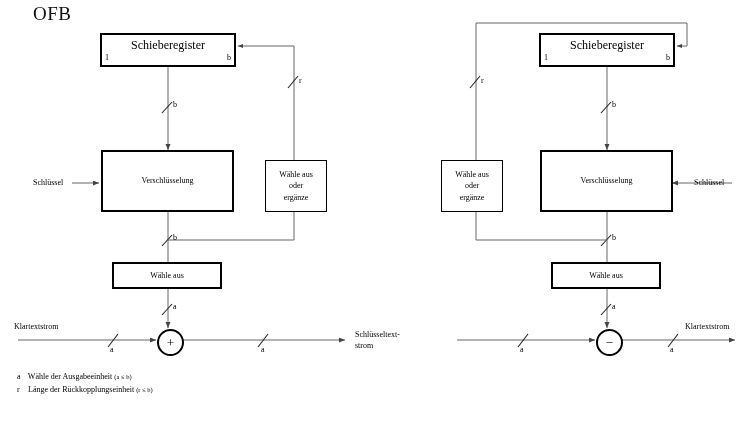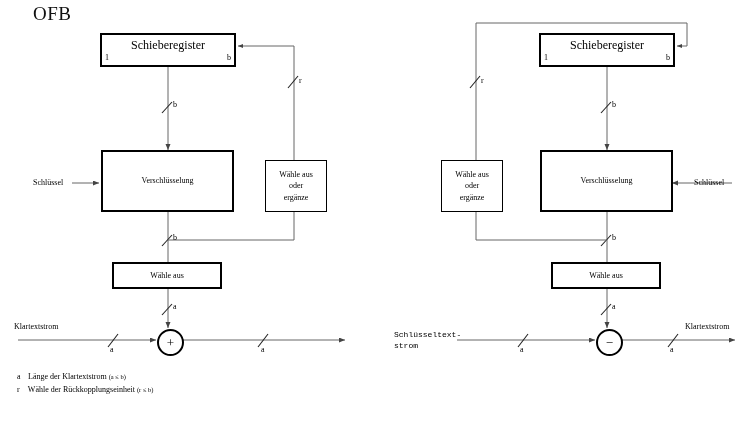--- a/index.html
+++ b/index.html
@@ -212,21 +212,21 @@
   <div class="lbl" style="left:173px;top:302px;">a</div>
 
   <div class="op" style="left:157px;top:329px;">+</div>
 
   <div class="lbl" style="left:14px;top:322px;">Klartextstrom</div>
 
   <div class="lbl" style="left:110px;top:345px;">a</div>
 
   <div class="lbl" style="left:261px;top:345px;">a</div>
 
-  <div class="lbl" style="left:394px;top:330px;font-family:Liberation Mono, monospace;">
+  <div class="lbl" style="left:355px;top:330px;">
     <div>Schlüsseltext-</div>
     <div>strom</div>
   </div>
 
   <div class="box reg" style="left:539px;top:33px;width:136px;height:34px;">
     <span class="reg-title">Schieberegister</span>
     <span class="reg-left">1</span>
     <span class="reg-right">b</span>
   </div>
 
@@ -260,23 +260,23 @@
 
   <div class="lbl" style="left:520px;top:345px;">a</div>
 
   <div class="lbl" style="left:670px;top:345px;">a</div>
 
   <div class="lbl" style="left:685px;top:322px;">Klartextstrom</div>
 
   <div class="legend" style="left:17px;top:371px;">
     <div>
       <span class="key">a</span>
-      <span>Länge der Klartextstrom</span>
+      <span>Wähle der Ausgabeeinheit</span>
       <span class="cond">(a ≤ b)</span>
     </div>
     <div>
       <span class="key">r</span>
-      <span>Wähle der Rückkopplungseinheit</span>
+      <span>Länge der Rückkopplungseinheit</span>
       <span class="cond">(r ≤ b)</span>
     </div>
   </div>
 
 </div>
 
 </body></html>

